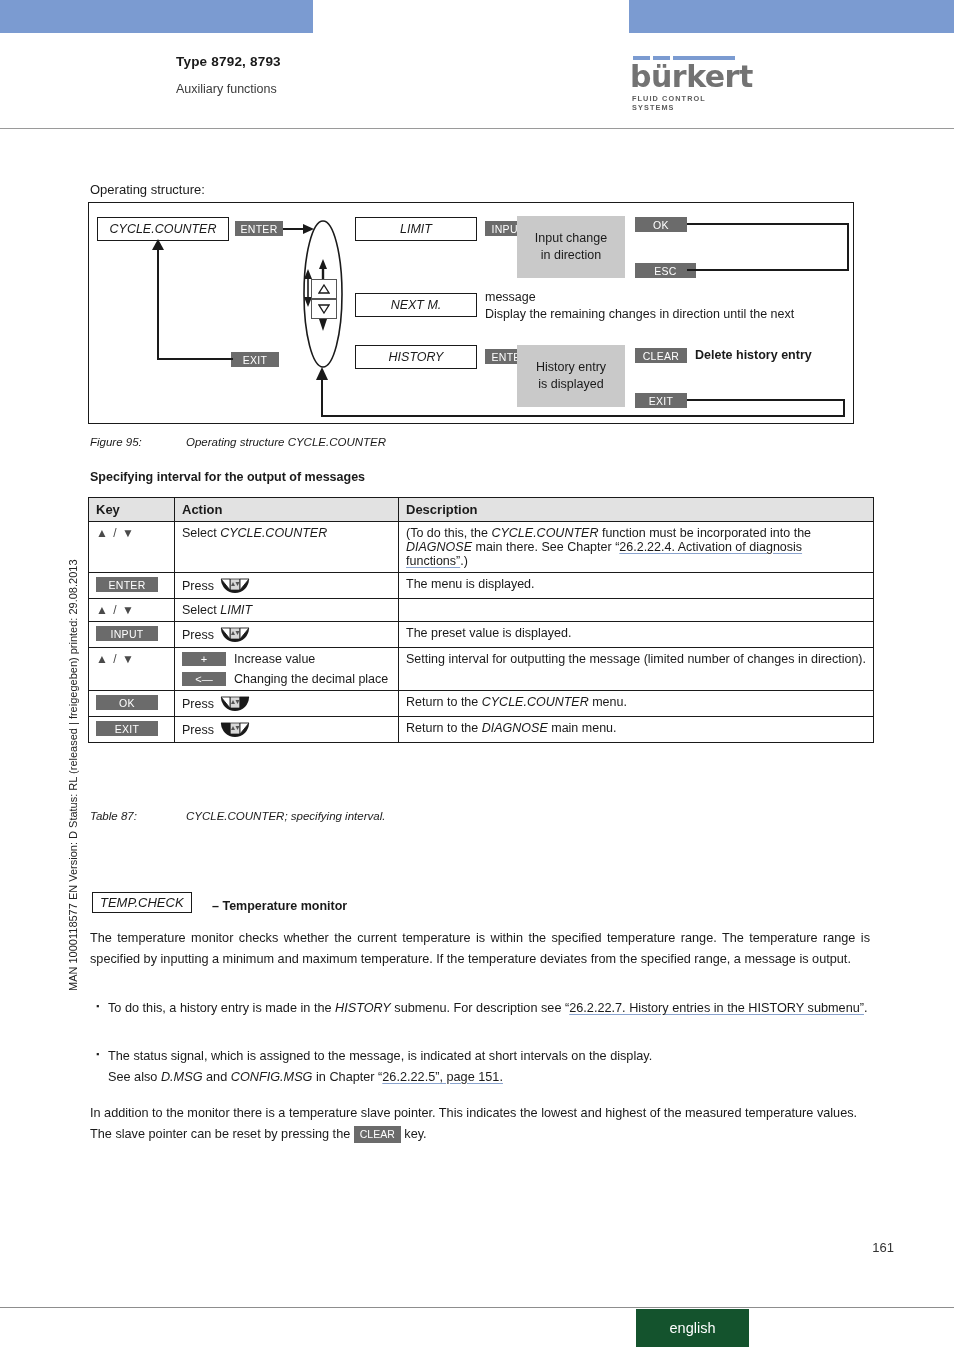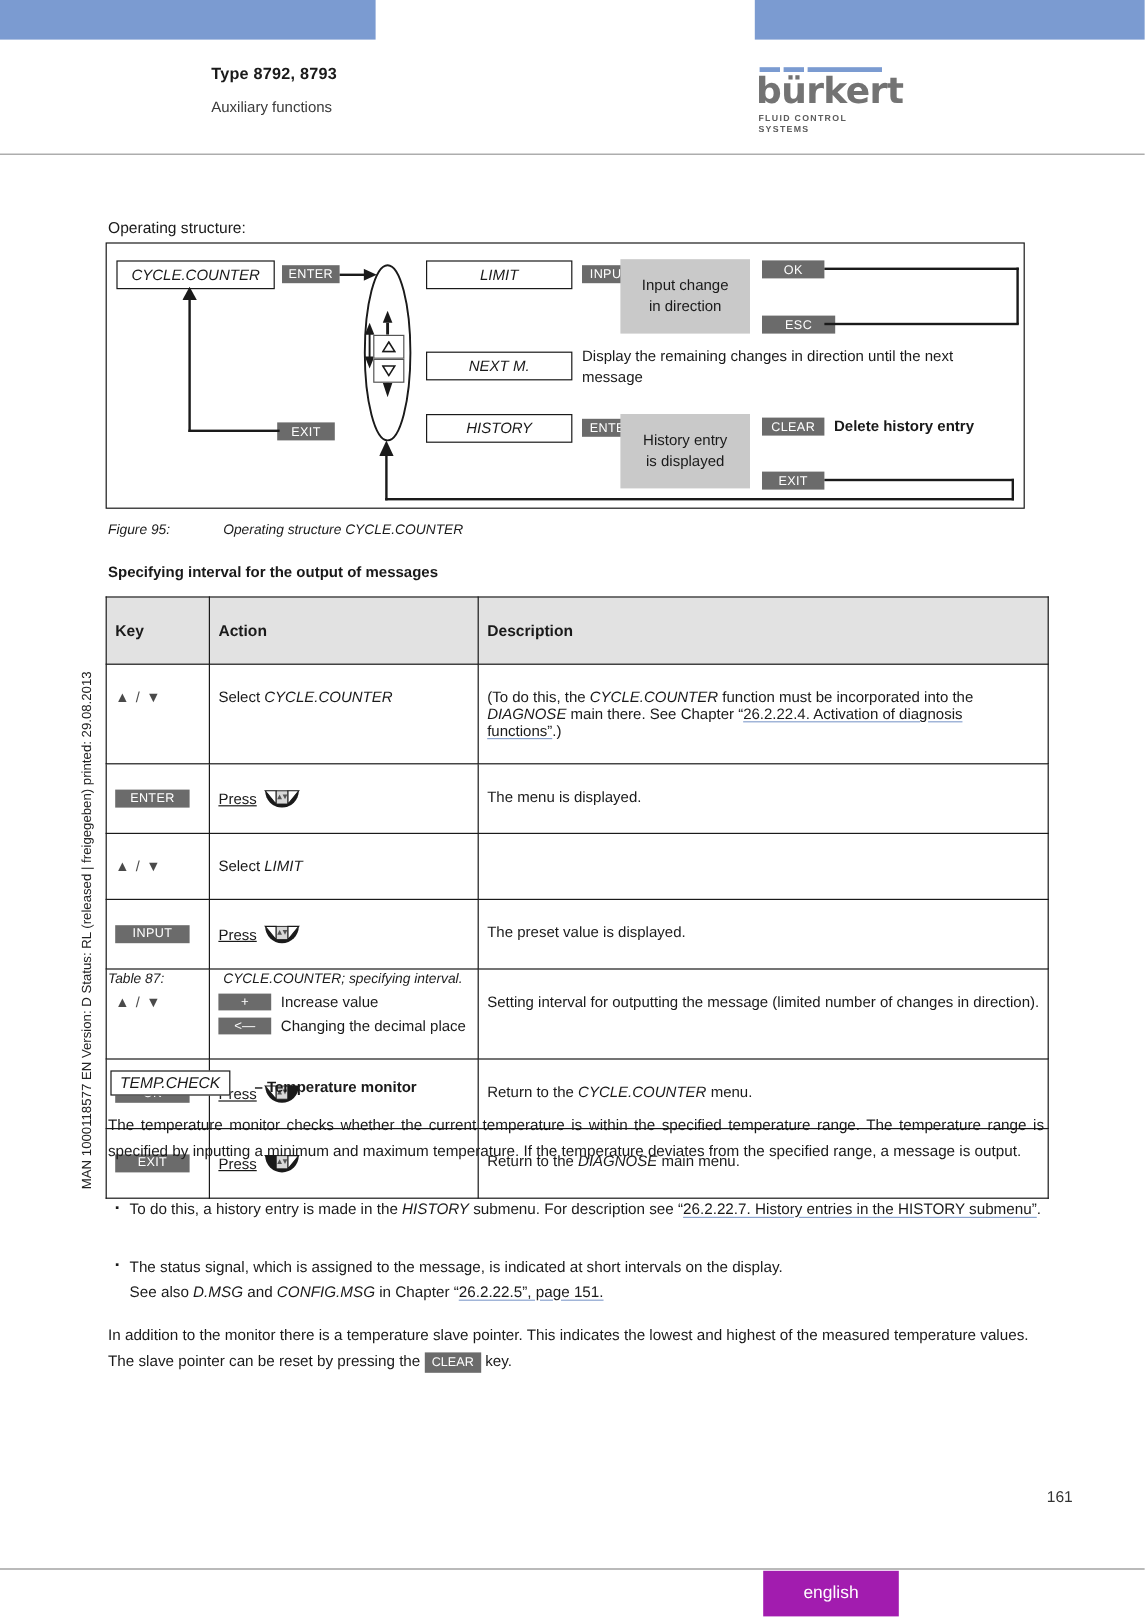--- a/index.html
+++ b/index.html
@@ -95,34 +95,34 @@
     position: absolute; left: 90px; top: 470px;
     font-size: 12.5px; font-weight: bold;
   }
 
   
   table.keytbl {
     position: absolute; left: 88px; top: 497px; width: 786px;
     border-collapse: collapse; font-size: 12.5px;
   }
   table.keytbl th, table.keytbl td {
-    border: 1.2px solid #1a1a1a; padding: 20px 7px; vertical-align: top;
+    border: 1.2px solid #1a1a1a; padding: 4px 7px; vertical-align: top;
     text-align: left;
   }
   table.keytbl thead th { background: #e2e2e2; font-weight: bold; font-size: 13px; }
   col.c-key { width: 86px; }
   col.c-act { width: 224px; }
   .cellkey { text-align: left; }
   .tblbadge {
     display: inline-block; background: #6b6b6b; color: #fff;
     font-size: 10.5px; padding: 1.5px 9px; letter-spacing: .3px; min-width: 62px;
     text-align: center;
   }
   .arrows { font-size: 12px; letter-spacing: 1px; color: #4a4a4a; }
-  .press-row { display: flex; align-items: center; gap: 6px; text-decoration: underline; }
+  .press-row { display: flex; align-items: center; gap: 6px; }
   .minibadge {
     display: inline-block; background: #6b6b6b; color: #fff;
     font-size: 11px; padding: 1px 13px; text-align: center; min-width: 44px;
   }
   .act-line { display: flex; align-items: flex-start; gap: 8px; margin-bottom: 6px; }
   .act-line:last-child { margin-bottom: 0; }
   .ital { font-style: italic; }
   .lnk { color: #1a1a1a; text-decoration: underline; text-decoration-color: #8aa4cf; text-underline-offset: 2px; }
 
   .tblcap {
@@ -153,21 +153,21 @@
   
   .pagenum {
     position: absolute; right: 60px; top: 1222px;
     font-size: 13px; color: #333; margin-top: 18px;
   }
   .foot-rule {
     position: absolute; left: 0; top: 1307px; width: 954px; height: 1px; background: #8d8d8d;
   }
   .foot-tab {
     position: absolute; left: 636px; top: 1309px; width: 113px; height: 38px;
-    background: #a21caf; color: #fff; font-size: 14.5px;
+    background: #14532d; color: #fff; font-size: 14.5px;
     display: flex; align-items: center; justify-content: center;
   }
 </style>
 </head>
 <body>
 
 <div class="page">
 
   <div class="bluebar bluebar-left"></div>
   <div class="bluebar bluebar-right"></div>
@@ -247,22 +247,22 @@
 
     <div class="kbadge" style="left:546px; top:14px; width:52px;">OK</div>
     <div class="ln" style="left:598px; top:20px; width:162px; height:1.6px;"></div>
     <div class="ln" style="left:758px; top:20px; width:1.6px; height:47px;"></div>
 
     <div class="kbadge" style="left:546px; top:60px; width:61px;">ESC</div>
     <div class="ln" style="left:598px; top:66px; width:162px; height:1.6px;"></div>
 
     <div class="dbox" style="left:266px; top:90px; width:122px; height:24px;">NEXT M.</div>
     <div class="dtext" style="left:396px; top:86px; width:360px;">
+      <div>message</div>
       <div>Display the remaining changes in direction until the next</div>
-      <div>message</div>
     </div>
 
     <div class="dbox" style="left:266px; top:142px; width:122px; height:24px;">HISTORY</div>
     <div class="kbadge" style="left:396px; top:146px; width:50px;">ENTER</div>
     <div class="ln" style="left:446px; top:153px; width:14px; height:2px;"></div>
     <svg style="position:absolute; left:458px; top:148px;" width="12" height="12">
       <polygon points="0,1 11,6 0,11" fill="#1a1a1a"></polygon>
       </svg>
 
     <div class="graybox" style="left:428px; top:142px; width:108px; height:62px;">

